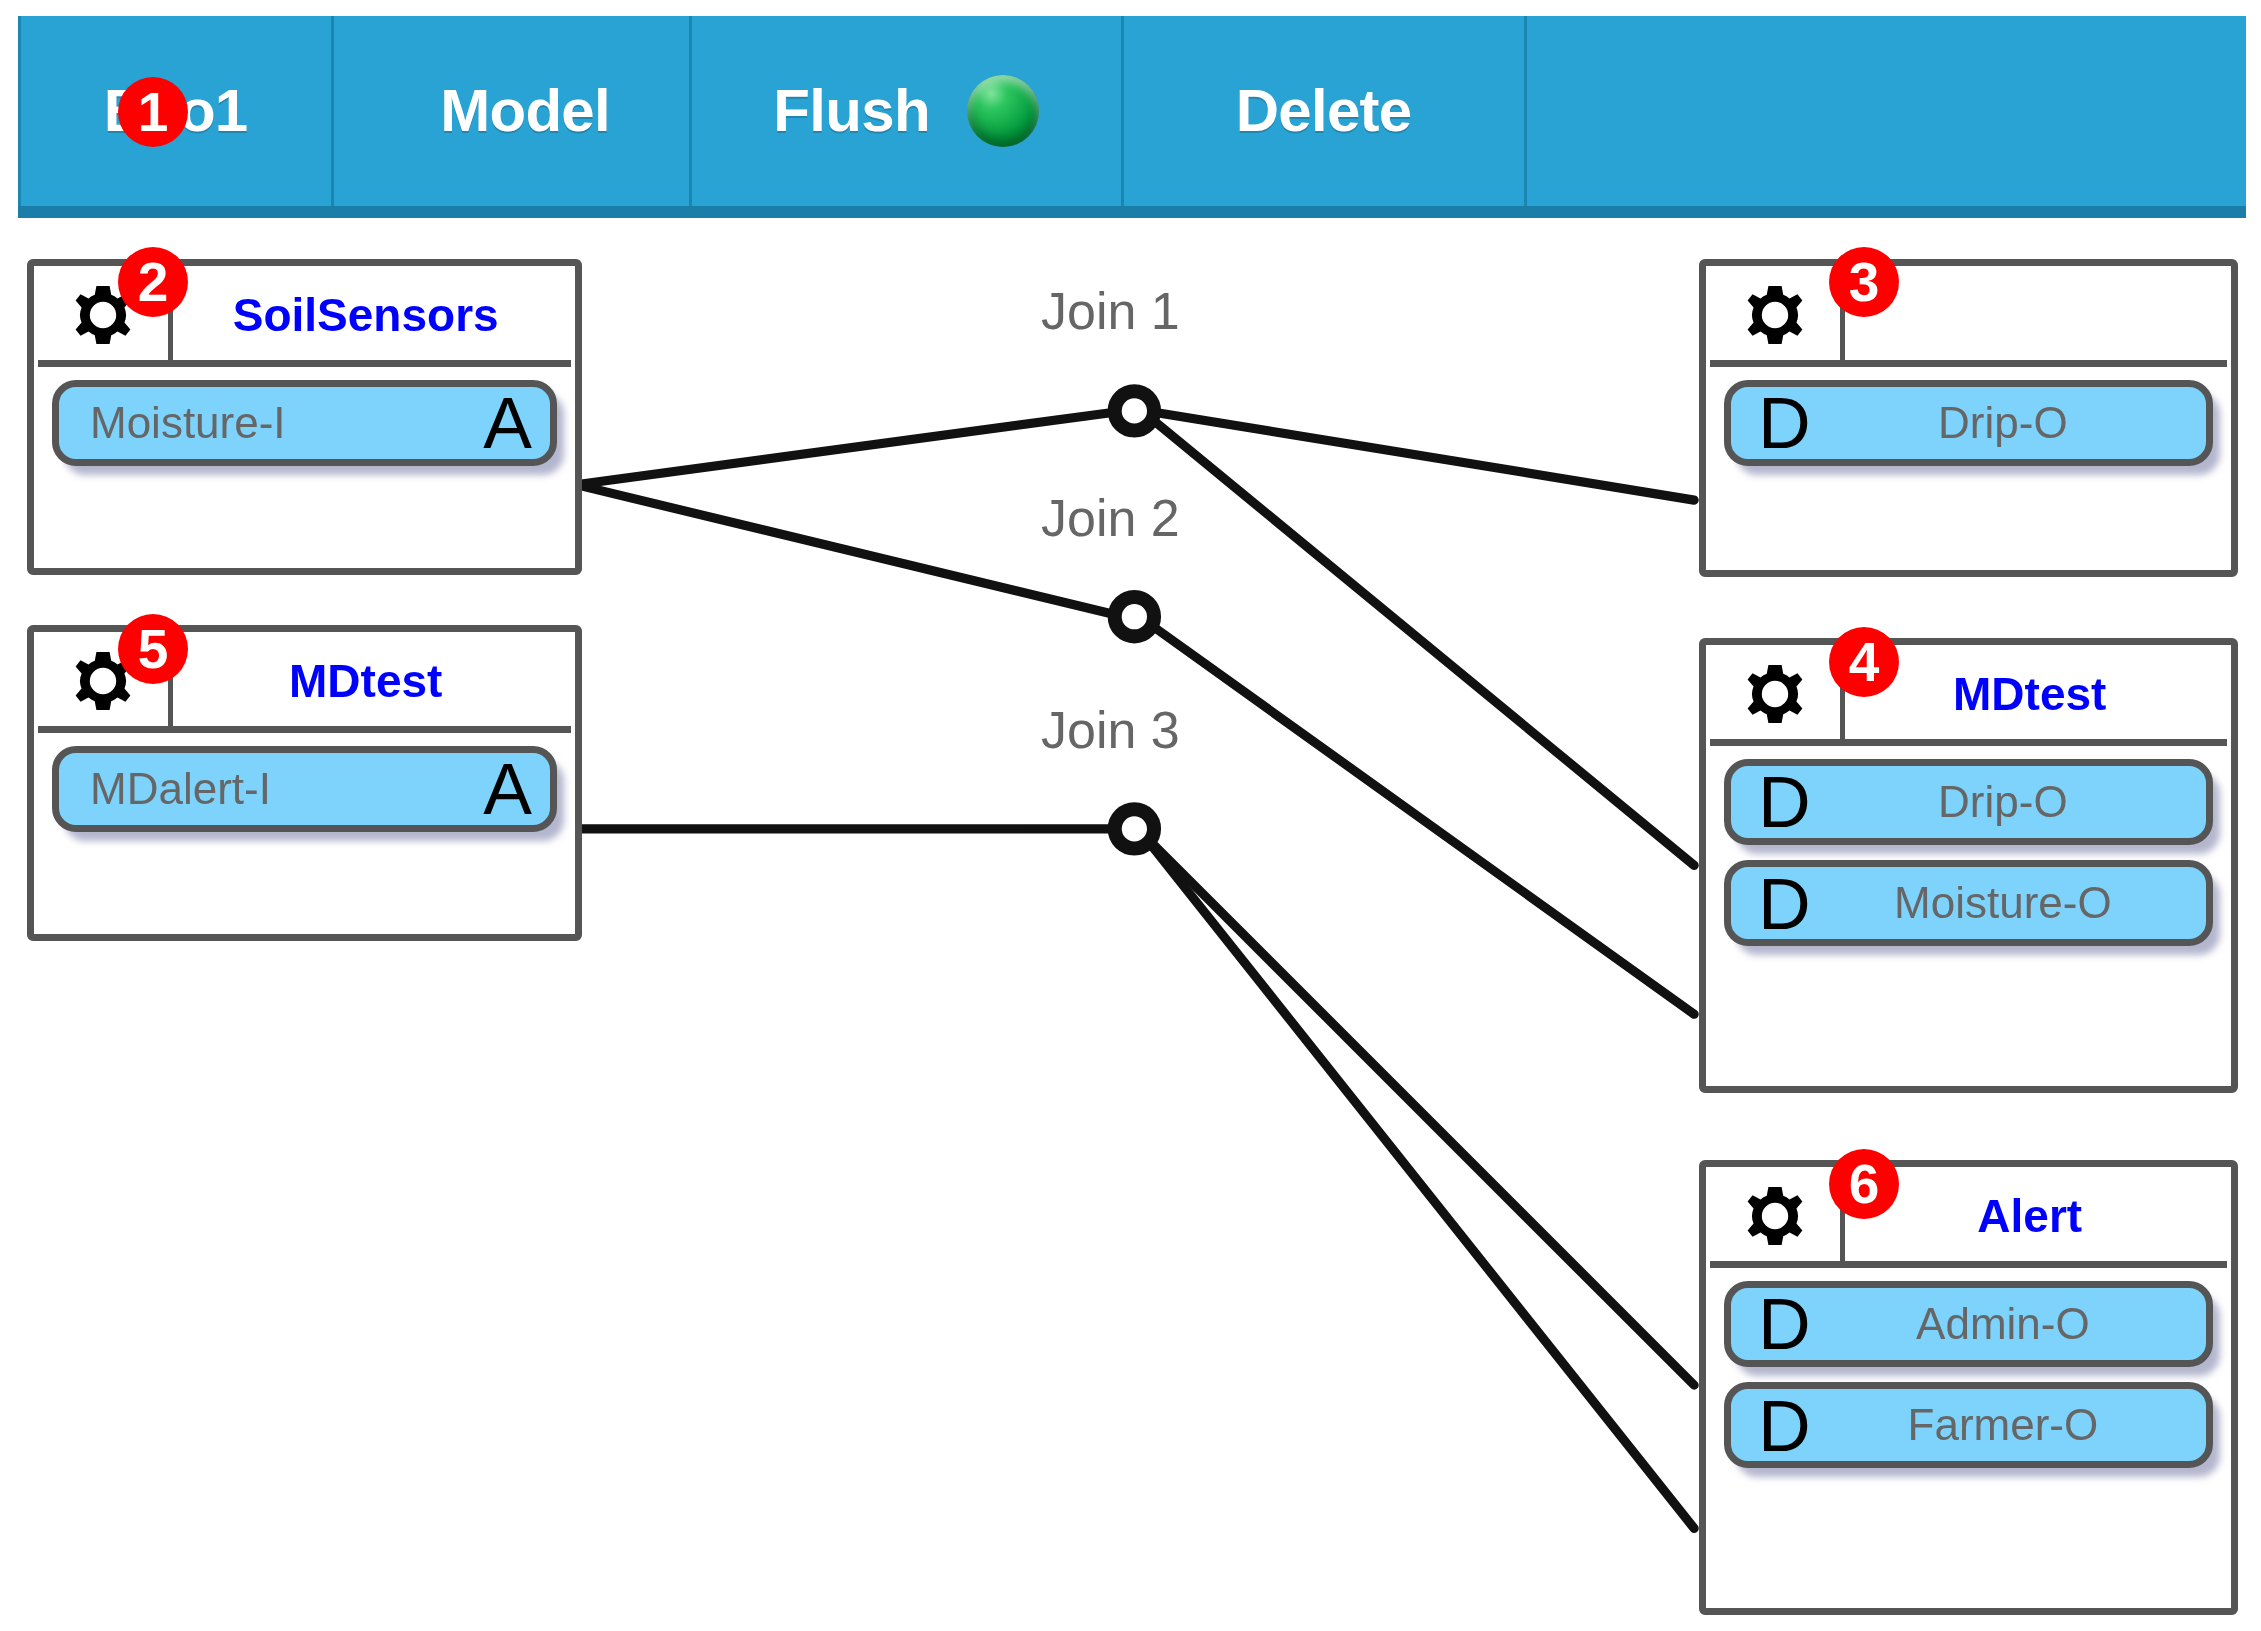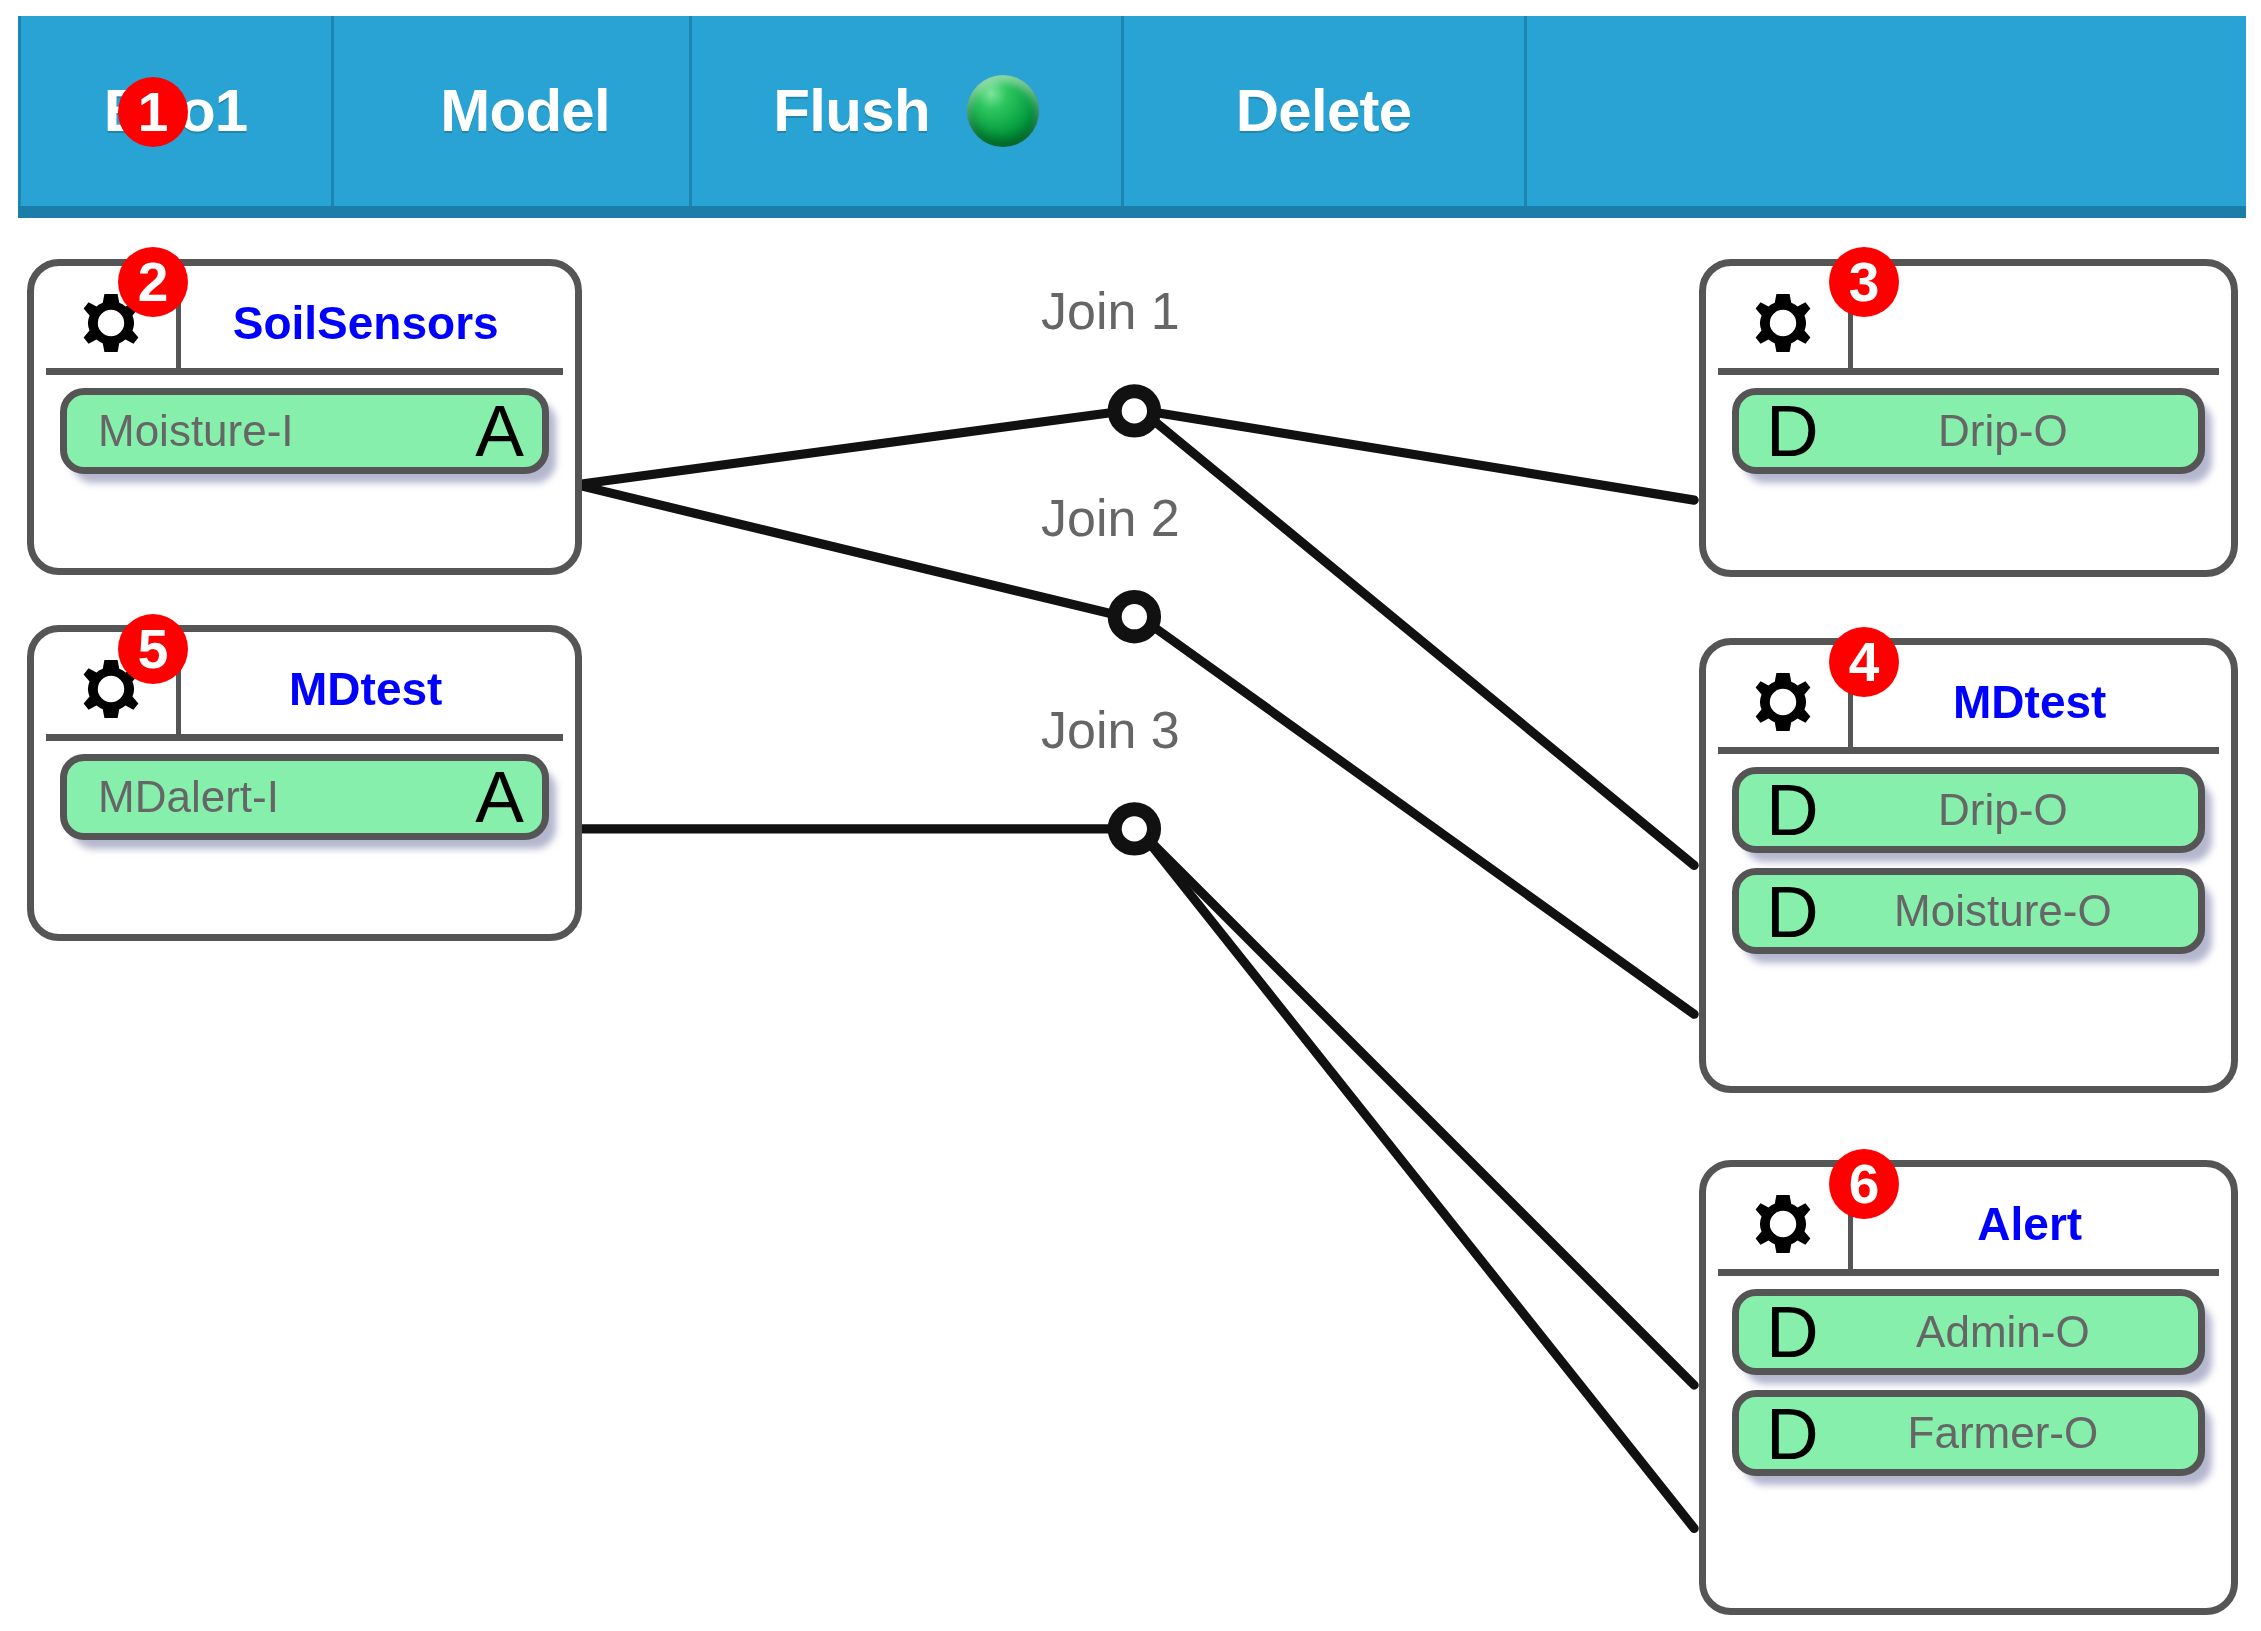--- a/index.html
+++ b/index.html
@@ -43,23 +43,23 @@
   }
 
   
   #wires{position:absolute;left:0;top:0;width:2261px;height:1631px;pointer-events:none;}
 
   
   .node{
     position:absolute;
     background:#ffffff;
     border:7.7px solid #555555;
-    border-radius:32px;
-    box-sizing:border-box;
-    padding:12px;
+    border-radius:6px;
+    box-sizing:border-box;
+    padding:4px;
   }
   .node-head{
     display:flex;flex-direction:row;align-items:stretch;
     height:97px;
     border-bottom:7.7px solid #555555;
     box-sizing:border-box;
   }
   .gear-cell{
     width:135px;flex:0 0 auto;
     border-right:5.6px solid #555555;
@@ -73,21 +73,21 @@
     padding:0 12.6px 0 0;box-sizing:border-box;white-space:nowrap;
   }
   .node-body{
     padding:12.6px 14px 15.5px 14px;
     display:flex;flex-direction:column;gap:15.5px;
     box-sizing:border-box;
   }
   .port{
     position:relative;
     border:7.7px solid #555555;border-radius:24px;
-    background:#86efac;
+    background:#7dd3fc;
     height:86px;
     display:flex;flex-direction:row;align-items:center;
     box-sizing:border-box;
     box-shadow:9.8px 11.2px 7px -2.8px rgba(118,122,165,.55);
   }
   .port-letter{
     font-size:73px;line-height:1;color:#000000;
     font-family:"Liberation Sans", sans-serif;
     flex:0 0 auto;
   }

